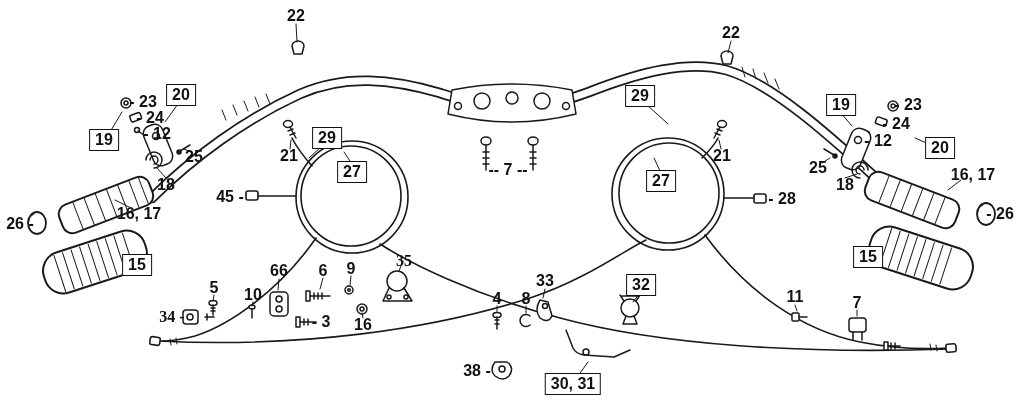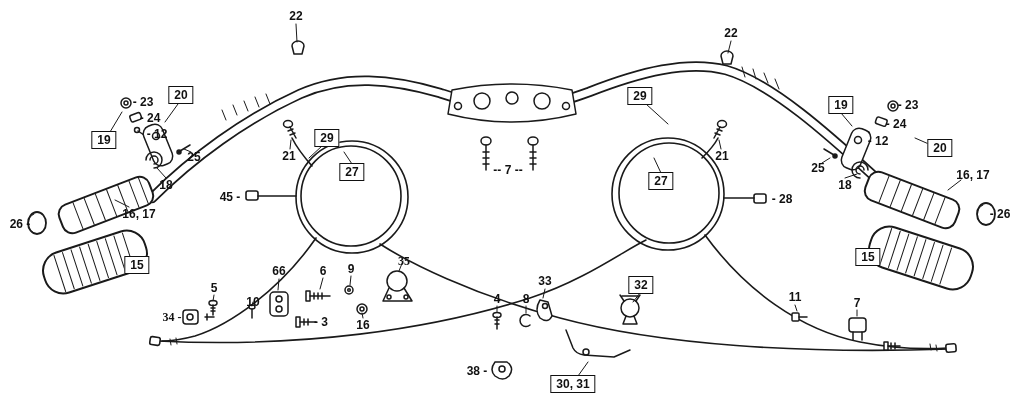--- a/index.html
+++ b/index.html
@@ -3,21 +3,21 @@
 <meta charset="utf-8">
 <style>
   html,body{margin:0;padding:0;background:#ffffff}
   .stage{
     position:relative;width:1024px;height:414px;background:#ffffff;
     font-family:"Liberation Sans",sans-serif;overflow:hidden
   }
   .stage svg{position:absolute;left:0;top:0}
   .callout{
     position:absolute;transform:translate(-50%,-50%);
-    font-size:12px;font-weight:700;color:#111;
+    font-size:16px;font-weight:700;color:#111;
     white-space:nowrap;line-height:1;padding:1px 2px;text-align:center;
   }
   .callout.boxed{
     border:1.5px solid #111;background:#fff;padding:2px 5px;
   }
 </style>
 </head>
 <body>
 
 <div class="stage">
@@ -214,21 +214,21 @@
       <div class="callout" style="left: 878px; top: 141px;">- 12</div>
       <div class="callout boxed" style="left: 940px; top: 148px;">20</div>
       <div class="callout" style="left: 818px; top: 168px;">25</div>
       <div class="callout" style="left: 845px; top: 185px;">18</div>
       <div class="callout" style="left: 973px; top: 175px;">16, 17</div>
       <div class="callout" style="left: 1000px; top: 214px;">- 26</div>
       <div class="callout boxed" style="left: 868px; top: 257px;">15</div>
       <div class="callout" style="left: 214px; top: 288px;">5</div>
       <div class="callout" style="left: 172px; top: 317px; font-family: Liberation Serif, serif;">34 -</div>
       <div class="callout" style="left: 279px; top: 271px;">66</div>
-      <div class="callout" style="left: 253px; top: 295px; margin-top: 7px;">10</div>
+      <div class="callout" style="left: 253px; top: 295px;">10</div>
       <div class="callout" style="left: 323px; top: 271px;">6</div>
       <div class="callout" style="left: 351px; top: 269px;">9</div>
       <div class="callout" style="left: 321px; top: 322px;">- 3</div>
       <div class="callout" style="left: 363px; top: 325px;">16</div>
       <div class="callout" style="left: 404px; top: 261px; font-family: Liberation Serif, serif;">35</div>
       <div class="callout" style="left: 545px; top: 281px;">33</div>
       <div class="callout" style="left: 497px; top: 299px;">4</div>
       <div class="callout" style="left: 526px; top: 299px;">8</div>
       <div class="callout" style="left: 477px; top: 371px;">38 -</div>
       <div class="callout boxed" style="left: 573px; top: 384px;">30, 31</div>

